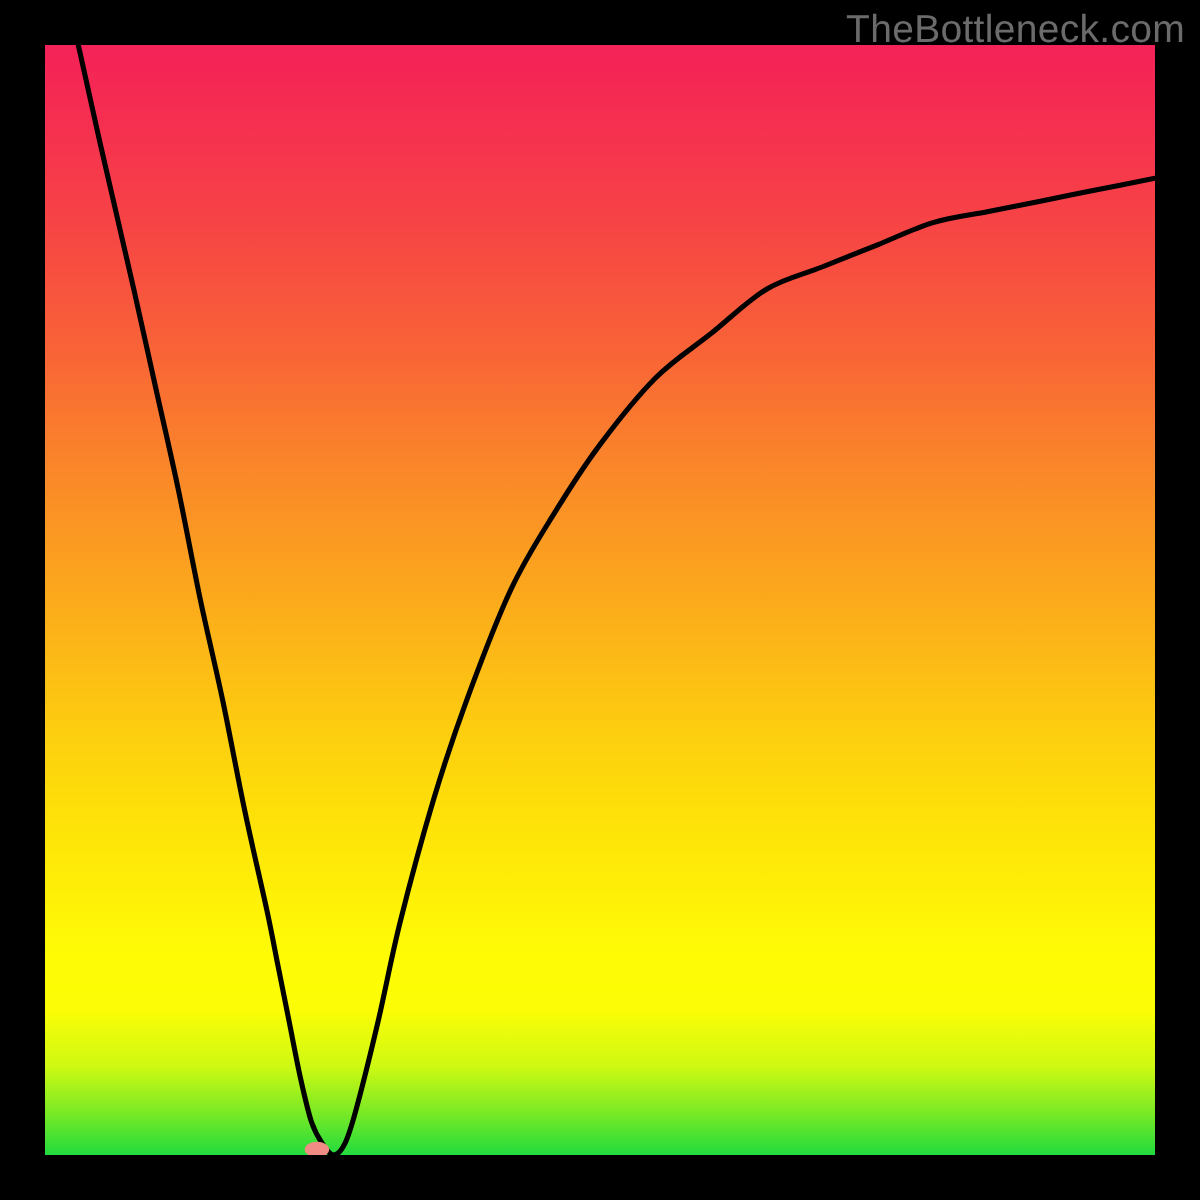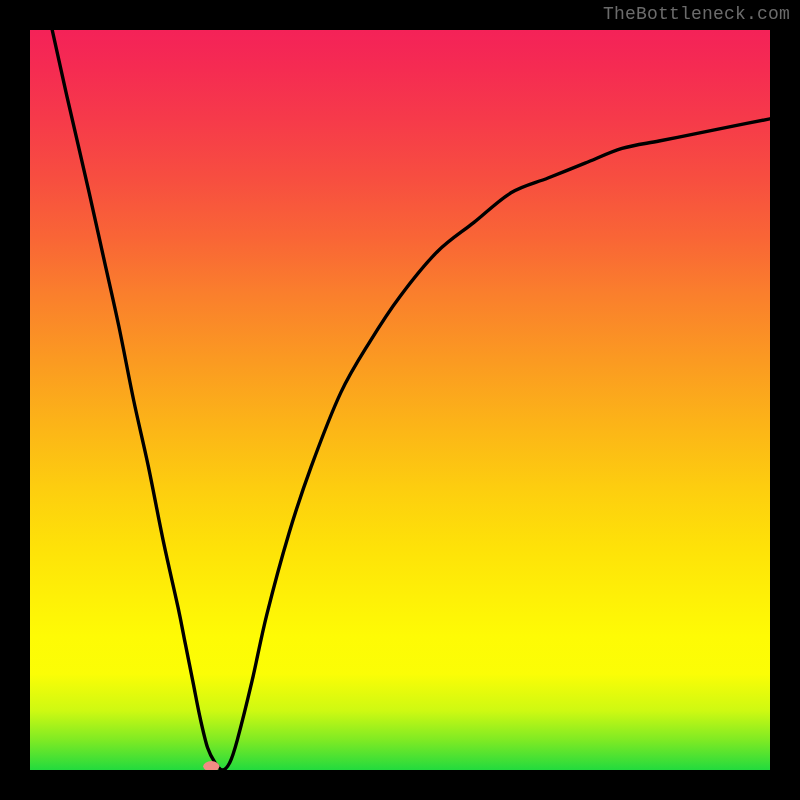--- a/index.html
+++ b/index.html
@@ -37,22 +37,22 @@
       #f96536 72%,
       #f74e40 80%,
       #f63a4a 88%,
       #f52b52 95%,
       #f42258 100%);
   }
   .watermark {
     position: absolute;
     top: 4px;
     right: 10px;
-    font-family: Liberation Mono, monospace;
-    font-size: 18px;
+    font-family: Liberation Sans, sans-serif;
+    font-size: 26px;
     color: #6b6b6b;
     font-weight: 500;
     letter-spacing: 0.2px;
   }
   svg.curve {
     position: absolute;
     left: 0;
     top: 0;
     width: 740px;
     height: 740px;

